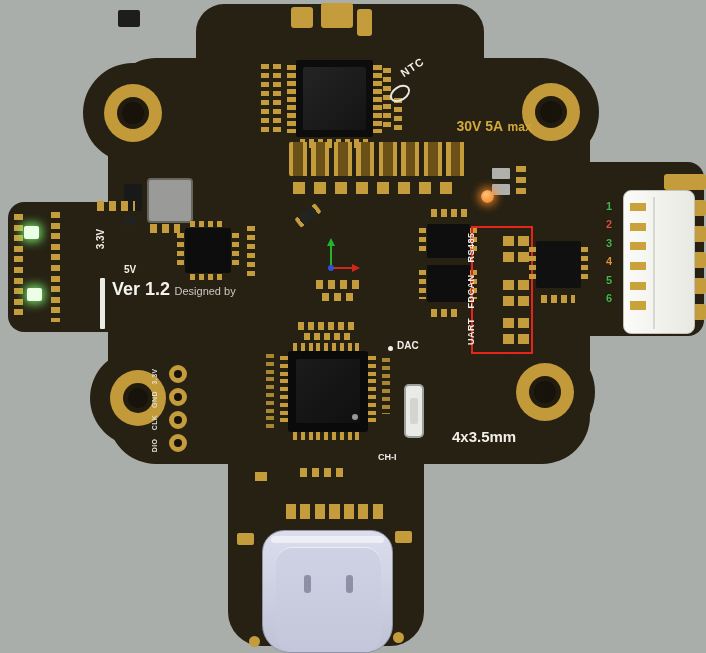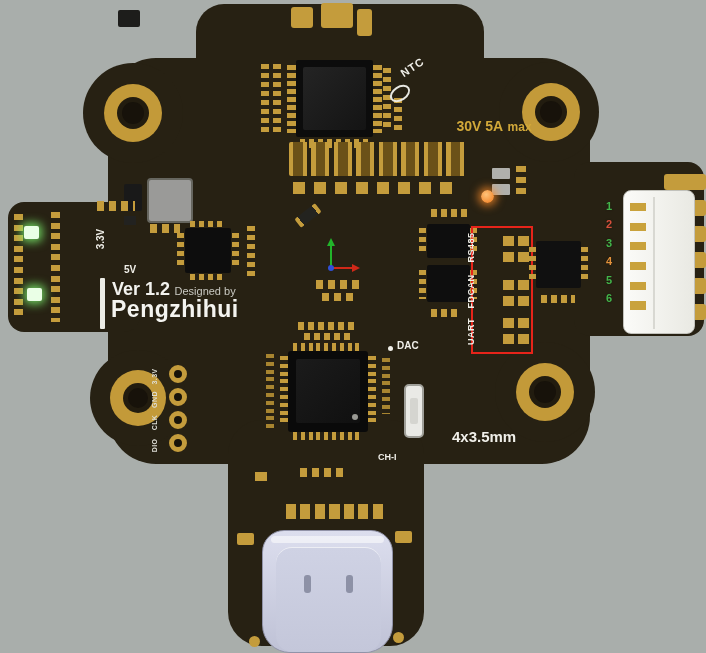--- a/index.html
+++ b/index.html
@@ -133,21 +133,20 @@
   <div class="abs" style="left:14px;top:214px;width:9px;height:106px;background:repeating-linear-gradient(180deg,#c49c3c 0 6px,transparent 6px 10.6px)"></div>
   <div class="abs" style="left:51px;top:212px;width:9px;height:110px;background:repeating-linear-gradient(180deg,#c49c3c 0 6px,transparent 6px 10.6px)"></div>
   <div class="abs" style="left:24px;top:226px;width:15px;height:13px;background:#eaffe6;border-radius:2px;box-shadow:0 0 10px 3px rgba(130,255,115,.8)"></div>
   <div class="abs" style="left:27px;top:288px;width:15px;height:13px;background:#eaffe6;border-radius:2px;box-shadow:0 0 10px 3px rgba(130,255,115,.8)"></div>
 
   <div class="abs" style="left:100px;top:278px;width:5px;height:51px;background:#ecece6;border-radius:1px"></div>
   <div class="abs" style="left:112px;top:279px;width:170px;height:16px">
     <span style="font-size:18px;font-weight:bold;color:#f2f2ee">Ver 1.2</span>
     <span style="font-size:11px;color:#c9c9c2">Designed by</span>
   </div>
-  <div class="abs" style="left:111px;top:296px;width:180px;height:30px;font-size:23px;font-weight:bold;color:#f4f4f0;letter-spacing:.5px">Pengzhihui</div>
 
   <div class="abs" style="left:169px;top:365px;width:18px;height:18px;border:5px solid #c49c3c;background:#17130a;border-radius:50%;box-sizing:border-box"></div>
   <div class="abs" style="left:169px;top:388px;width:18px;height:18px;border:5px solid #c49c3c;background:#17130a;border-radius:50%;box-sizing:border-box"></div>
   <div class="abs" style="left:169px;top:411px;width:18px;height:18px;border:5px solid #c49c3c;background:#17130a;border-radius:50%;box-sizing:border-box"></div>
   <div class="abs" style="left:169px;top:434px;width:18px;height:18px;border:5px solid #c49c3c;background:#17130a;border-radius:50%;box-sizing:border-box"></div>
   <div class="abs" style="left:146px;top:366px;width:18px;height:96px">
       <div class="debug-label" style="top: 6px;">3.3V</div>
       <div class="debug-label" style="top: 29px;">GND</div>
       <div class="debug-label" style="top: 52px;">CLK</div>
       <div class="debug-label" style="top: 75px;">DIO</div>

